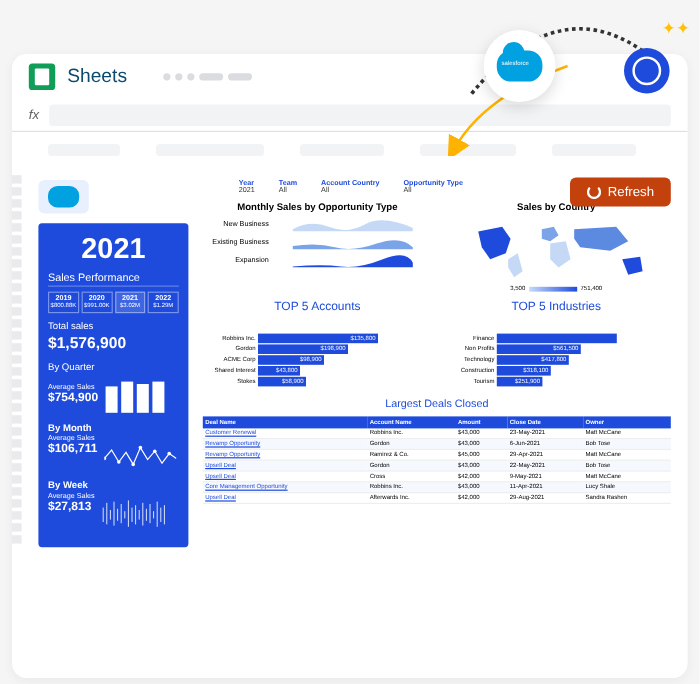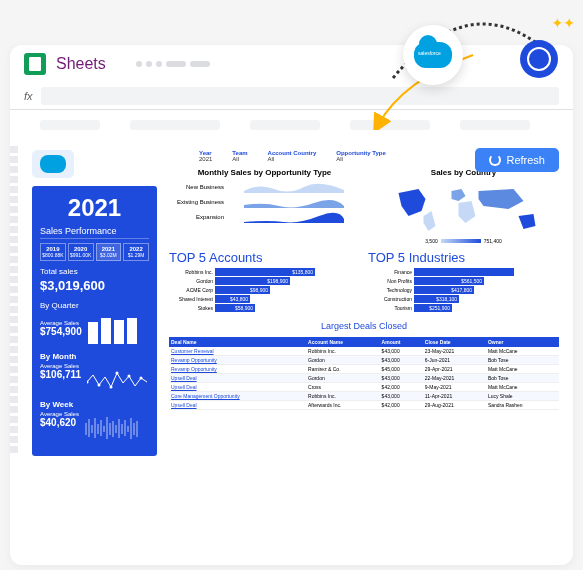--- a/index.html
+++ b/index.html
@@ -1,35 +1,35 @@
 <!DOCTYPE html>
 <html><head>
 <meta charset="utf-8">
 <style>
 *{margin:0;padding:0;box-sizing:border-box;font-family:Arial,sans-serif}
 body{background:#f5f5f5;width:583px;height:570px;overflow:hidden;position:relative}
 .window{background:#fff;border-radius:12px;margin:45px 10px 10px 10px;box-shadow:0 2px 10px rgba(0,0,0,0.05);height:520px;overflow:hidden}
 .toolbar{display:flex;align-items:center;padding:8px 14px;gap:10px}
 .sheets-icon{width:22px;height:22px;background:#0f9d58;border-radius:3px;display:flex;align-items:center;justify-content:center}
 .sheets-icon::before{content:"";width:12px;height:14px;background:#fff;border-radius:1px}
-.app-title{color:#701a75;font-size:16px}
+.app-title{color:#0c4a6e;font-size:16px}
 .dots{display:flex;gap:4px;margin-left:20px}
 .dot{width:6px;height:6px;background:#dadce0;border-radius:3px}
 .dot.long{width:20px}
 .fx-bar{display:flex;align-items:center;padding:4px 14px;border-bottom:1px solid #e0e0e0;gap:8px}
 .fx{color:#5f6368;font-style:italic;font-size:11px}
 .fx-input{flex:1;height:18px;border:none;background:#f1f3f4;border-radius:3px}
 .placeholder-bars{display:flex;gap:30px;padding:10px 30px}
 .ph-bar{height:10px;background:#f1f3f4;border-radius:3px}
 .content{display:flex;padding:10px 14px;gap:12px;position:relative}
 .row-nums{position:absolute;left:0;top:0;width:12px;display:flex;flex-direction:column;gap:3px;padding-top:6px}
 .rn{height:7px;width:8px;background:#e8eaed;font-size:5px;color:#ccc}
 .sf-badge{width:42px;height:28px;background:#e8f0fe;border-radius:5px;display:flex;align-items:center;justify-content:center;margin-bottom:8px}
 .sf-cloud{width:26px;height:18px;background:#00a1e0;border-radius:8px;position:relative}
-.refresh-btn{position:absolute;right:14px;top:8px;background:#3b82f6;color:#fff;padding:6px 14px;border-radius:5px;font-size:11px;display:flex;align-items:center;gap:5px;cursor:pointer}
+.refresh-btn{position:absolute;right:14px;top:8px;background:#c2410c;color:#fff;padding:6px 14px;border-radius:5px;font-size:11px;display:flex;align-items:center;gap:5px;cursor:pointer}
 .refresh-icon{width:12px;height:12px;border:2px solid #fff;border-radius:50%;border-top-color:transparent}
 .left-panel{width:125px;background:#1e4bdb;color:#fff;padding:8px;font-size:8px;border-radius:3px}
 .year{font-size:24px;font-weight:bold;text-align:center;margin-bottom:4px}
 .perf-title{font-size:9px;border-bottom:1px solid rgba(255,255,255,0.3);padding-bottom:2px;margin-bottom:4px}
 .year-boxes{display:flex;gap:2px;margin-bottom:6px}
 .yb{flex:1;border:1px solid rgba(255,255,255,0.4);padding:2px 1px;text-align:center;font-size:5px}
 .yb.active{background:rgba(255,255,255,0.15)}
 .yb-year{font-size:6px;font-weight:bold}
 .metric{margin-bottom:8px}
 .metric-label{font-size:8px;margin-bottom:2px}
@@ -50,21 +50,21 @@
 .opp-types{font-size:6px}
 .opp-row{display:flex;align-items:center;gap:4px;margin-bottom:3px}
 .opp-label{width:55px;text-align:right;font-size:6px}
 .opp-wave{flex:1;height:12px}
 .world-map{height:55px;display:flex;align-items:center;justify-content:center}
 .map-svg{width:100%;height:100%}
 .scale{display:flex;align-items:center;gap:3px;font-size:5px;justify-content:center;margin-top:2px}
 .scale-bar{width:40px;height:4px;background:linear-gradient(to right,#c5d9f7,#1e4bdb)}
 .top5-row{display:flex;gap:8px}
 .top5-box{flex:1}
-.top5-title{font-size:13px;color:#1e4bdb;text-align:left;margin-bottom:3px}
+.top5-title{font-size:10px;color:#1e4bdb;text-align:center;margin-bottom:17px}
 .top5-item{display:flex;align-items:center;gap:2px;margin-bottom:1px;font-size:5px}
 .top5-label{width:44px;text-align:right}
 .top5-bar{height:8px;background:#1e4bdb;position:relative}
 .top5-val{position:absolute;right:2px;top:1px;color:#fff;font-size:5px}
 .deals-title{font-size:9px;color:#1e4bdb;text-align:center;margin-top:2px}
 .deals-table{width:100%;font-size:5px;border-collapse:collapse}
 .deals-table th{background:#1e4bdb;color:#fff;padding:2px;text-align:left;font-size:5px}
 .deals-table td{padding:1px 2px;border-bottom:1px solid #eee}
 .deals-table tr:nth-child(even) td{background:#f5f8ff}
 .deal-link{color:#1e4bdb;text-decoration:underline}
@@ -177,21 +177,21 @@
               <div class="yb-year">2021</div>
               <div>$3.02M</div>
             </div>
           <div class="yb">
               <div class="yb-year">2022</div>
               <div>$1.29M</div>
             </div>
         </div>
         <div class="metric">
           <div class="metric-label">Total sales</div>
-          <div class="metric-value">$3,019,600</div>
+          <div class="metric-value">$1,576,900</div>
         </div>
         <div class="metric">
           <div class="metric-label" style="font-weight:normal">By Quarter</div>
           <div style="display:flex;gap:6px;align-items:center">
             <div>
               <div style="font-size:6px">Average Sales</div>
               <div style="font-size:10px;font-weight:bold">$754,900</div>
             </div>
             <div class="mini-bars">
               <div class="mb" style="height:22px"></div>
@@ -221,21 +221,21 @@
                   </g>
                 </svg>
             </div>
           </div>
         </div>
         <div class="metric">
           <div class="metric-label" style="font-weight:bold">By Week</div>
           <div style="display:flex;gap:6px">
             <div>
               <div style="font-size:6px">Average Sales</div>
-              <div style="font-size:10px;font-weight:bold">$40,620</div>
+              <div style="font-size:10px;font-weight:bold">$27,813</div>
             </div>
             <div class="mini-spark">
               <svg width="55" height="25">
                   <g stroke="#fff" stroke-width="0.7">
                     <line x1="1" y1="8" x2="1" y2="20"></line>
                     <line x1="4" y1="4" x2="4" y2="22"></line>
                     <line x1="7" y1="10" x2="7" y2="18"></line>
                     <line x1="10" y1="3" x2="10" y2="23"></line>
                     <line x1="13" y1="9" x2="13" y2="19"></line>
                     <line x1="16" y1="5" x2="16" y2="21"></line>

